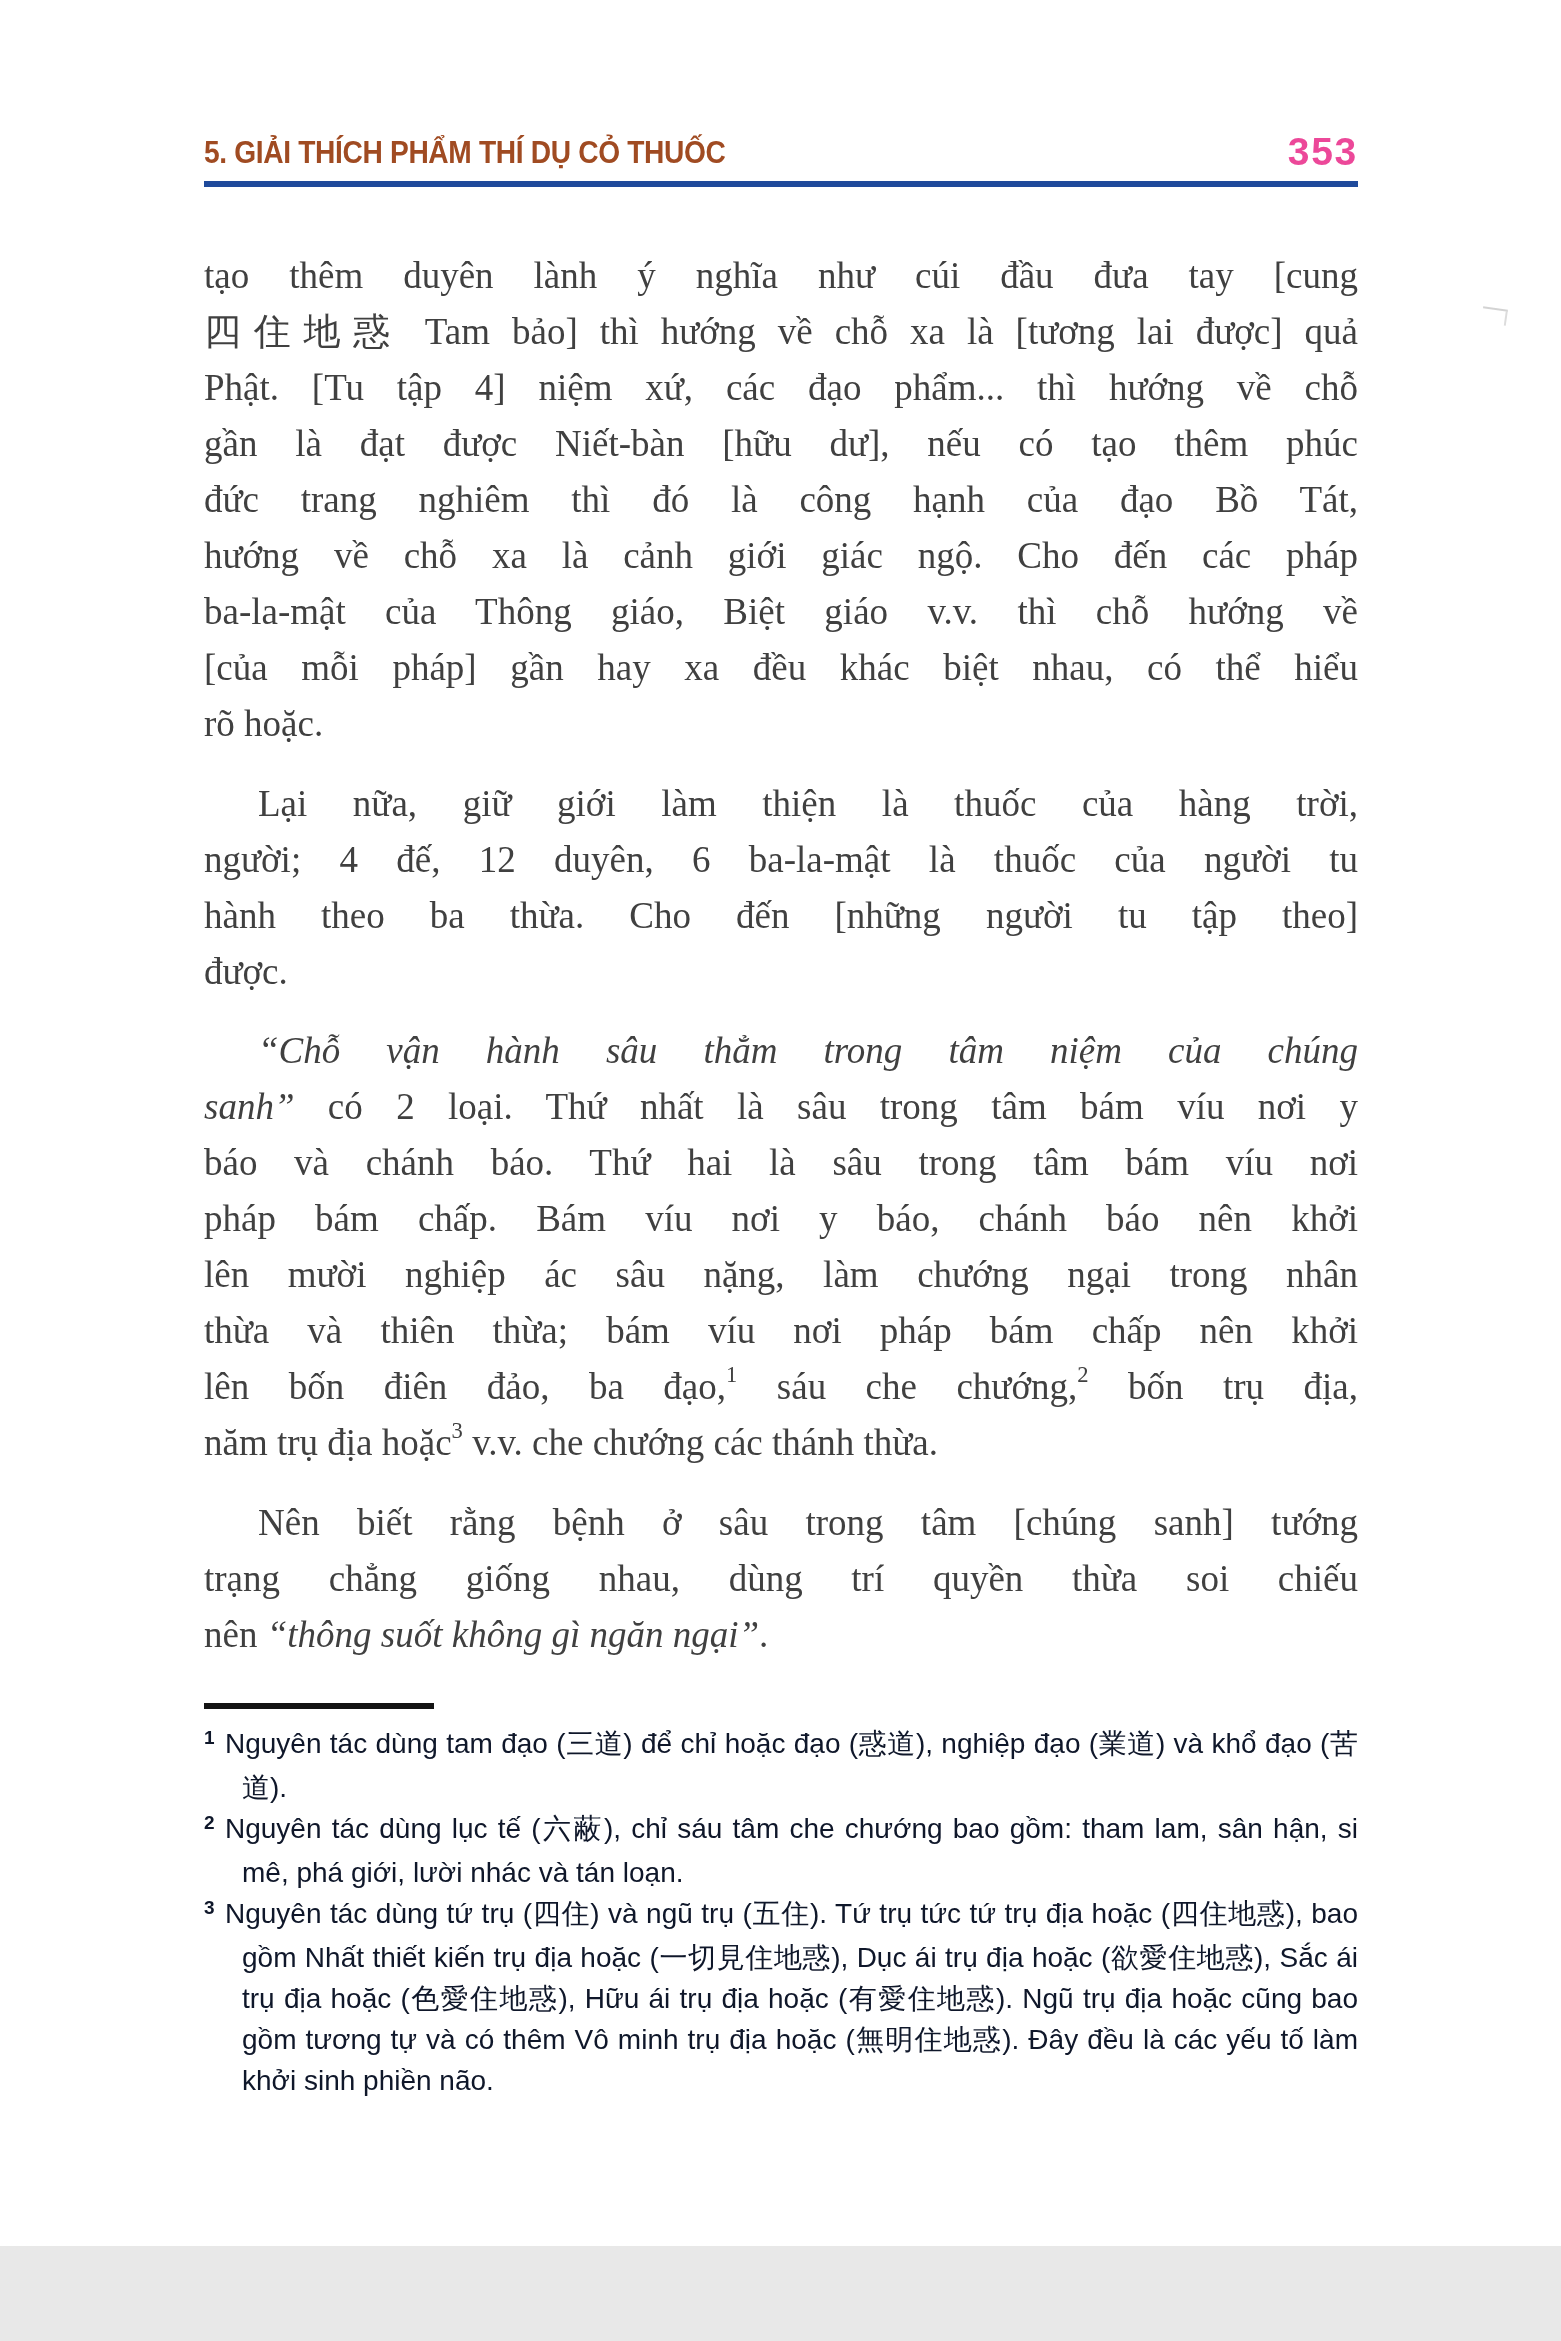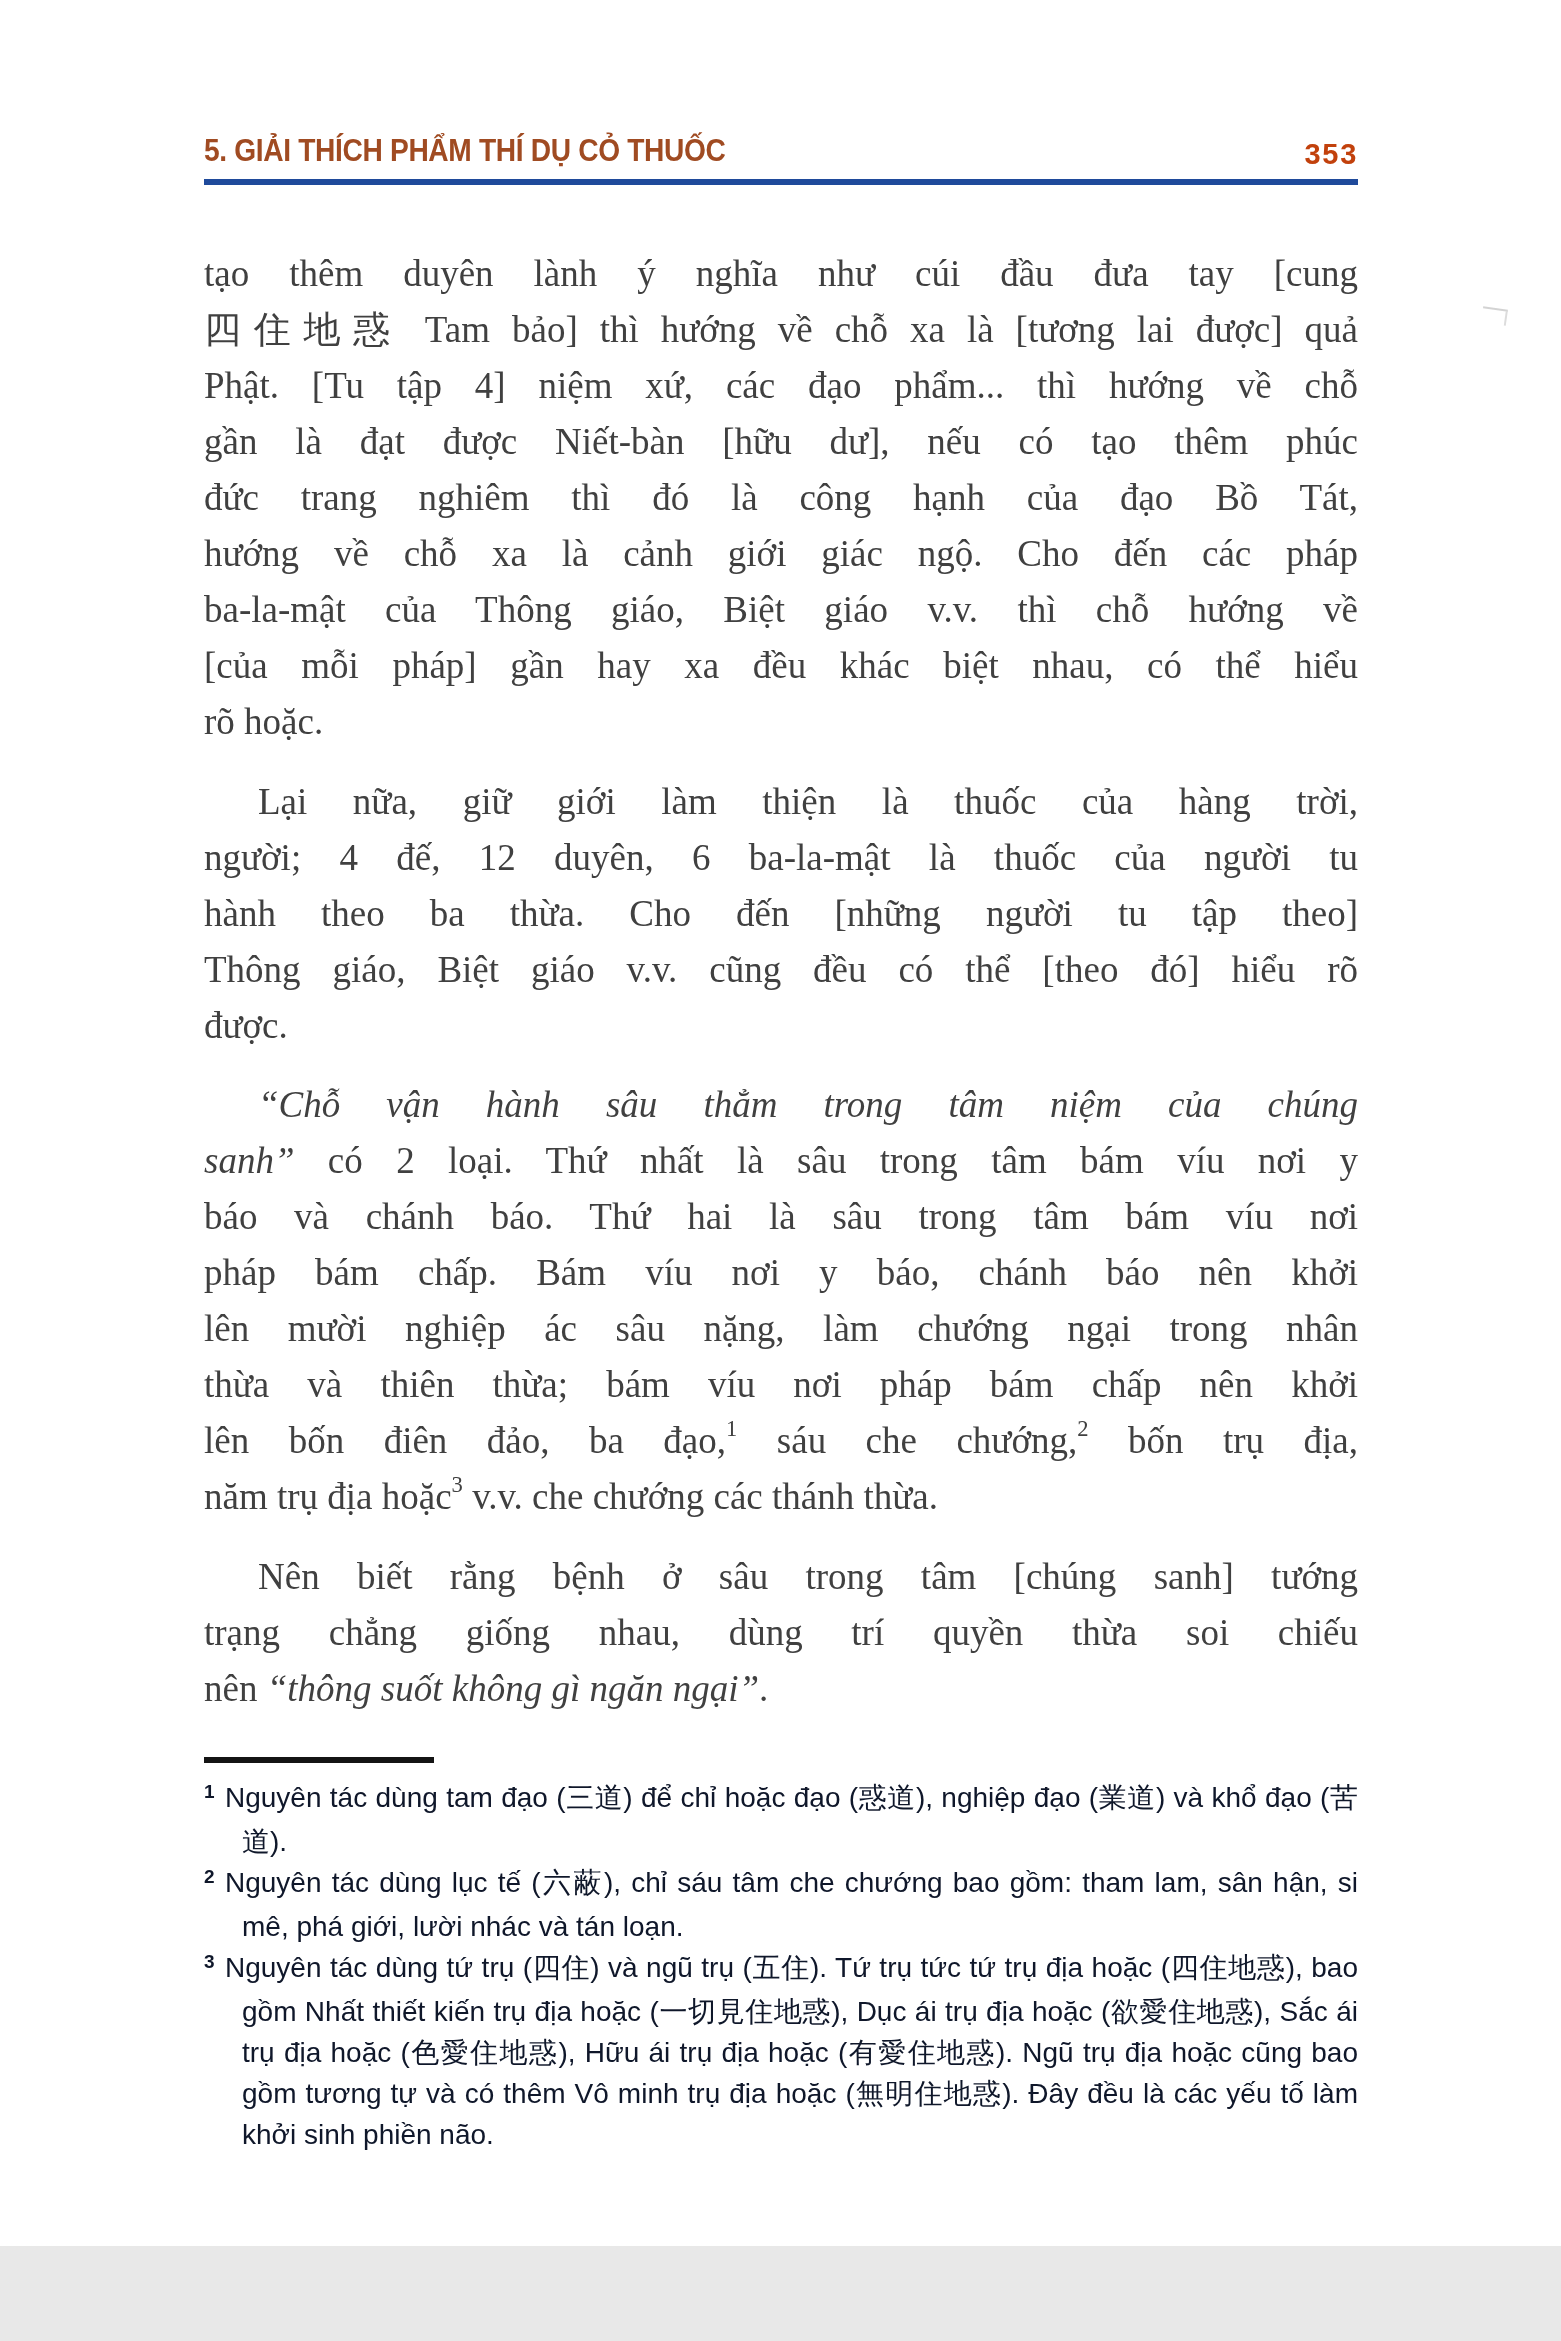--- a/index.html
+++ b/index.html
@@ -25,22 +25,22 @@
     font-weight:bold;
     font-size:32px;
     letter-spacing:-0.4px;
     transform:scaleX(0.88);
     transform-origin:left bottom;
     white-space:nowrap;
   }
   .page-number {
     font-family:"Liberation Sans", sans-serif;
     font-weight:bold;
-    font-size:29px;
-    color:#c2410c;
+    font-size:39px;
+    color:#ec4899;
     letter-spacing:1.7px;
     line-height:1;
   }
   .header-rule { height:6px; margin-top:10.4px; }
 
   
   .body-text {
     margin-top:61px;
     font-size:37px;
     color:#141414;
@@ -121,21 +121,20 @@
           <div class="line"><span>đức trang nghiêm thì đó là công hạnh của đạo Bồ Tát,</span></div>
           <div class="line"><span>hướng về chỗ xa là cảnh giới giác ngộ. Cho đến các pháp</span></div>
           <div class="line"><span>ba-la-mật của Thông giáo, Biệt giáo v.v. thì chỗ hướng về</span></div>
           <div class="line"><span>[của mỗi pháp] gần hay xa đều khác biệt nhau, có thể hiểu</span></div>
           <div class="line last"><span>rõ hoặc.</span></div>
         </div>
         <div class="para">
           <div class="line indent"><span>Lại nữa, giữ giới làm thiện là thuốc của hàng trời,</span></div>
           <div class="line"><span>người; 4 đế, 12 duyên, 6 ba-la-mật là thuốc của người tu</span></div>
           <div class="line"><span>hành theo ba thừa. Cho đến [những người tu tập theo]</span></div>
-          <div class="line"><span>Thông giáo, Biệt giáo v.v. cũng đều có thể [theo đó] hiểu rõ</span></div>
           <div class="line last"><span>được.</span></div>
         </div>
         <div class="para">
           <div class="line indent"><span class="seg-i">“Chỗ vận hành sâu thẳm trong tâm niệm của chúng</span></div>
           <div class="line"><span class="seg-i">sanh”</span><span> có 2 loại. Thứ nhất là sâu trong tâm bám víu nơi y</span></div>
           <div class="line"><span>báo và chánh báo. Thứ hai là sâu trong tâm bám víu nơi</span></div>
           <div class="line"><span>pháp bám chấp. Bám víu nơi y báo, chánh báo nên khởi</span></div>
           <div class="line"><span>lên mười nghiệp ác sâu nặng, làm chướng ngại trong nhân</span></div>
           <div class="line"><span>thừa và thiên thừa; bám víu nơi pháp bám chấp nên khởi</span></div>
           <div class="line"><span>lên bốn điên đảo, ba đạo,</span><sup class="fn-ref">1</sup><span> sáu che chướng,</span><sup class="fn-ref">2</sup><span> bốn trụ địa,</span></div>

